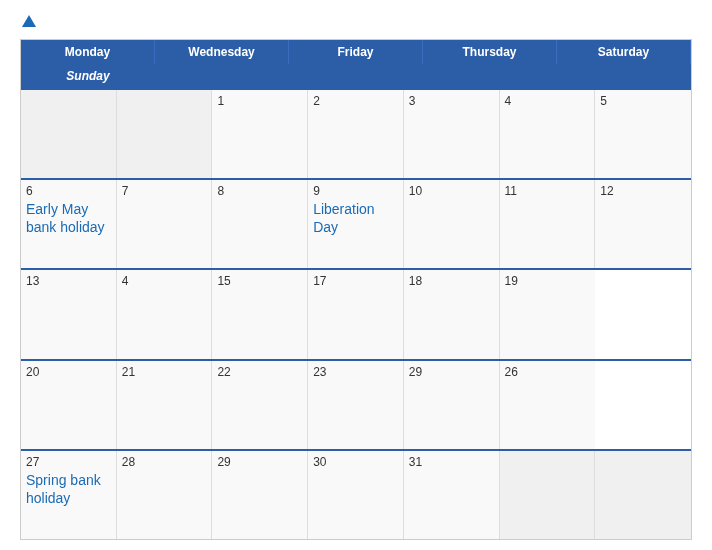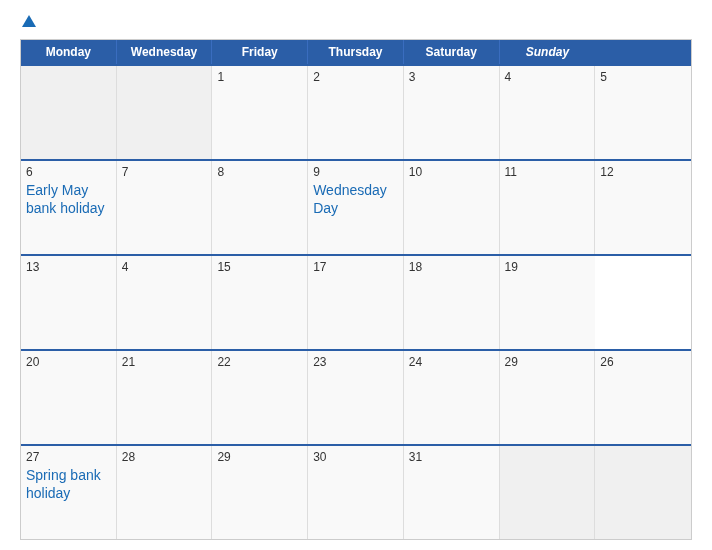--- a/index.html
+++ b/index.html
@@ -65,21 +65,21 @@
       min-width: 60px;
     }
     .calendar {
       flex: 1;
       display: flex;
       flex-direction: column;
       border: 1px solid #ccc;
     }
     .cal-header-row {
       display: grid;
-      grid-template-columns: repeat(7, 1fr);
+      grid-template-columns: repeat(5, 1fr);
       background: #2b5ea7;
     }
     .cal-header-cell {
       color: #fff;
       font-size: 12px;
       font-weight: bold;
       text-align: center;
       padding: 5px 4px;
       border-right: 1px solid #3a6dbf;
     }
@@ -177,21 +177,21 @@
             <div class="event">Early May bank holiday</div>
           </div>
           <div class="cal-cell">
             <div class="day-number">7</div>
           </div>
           <div class="cal-cell">
             <div class="day-number">8</div>
           </div>
           <div class="cal-cell">
             <div class="day-number">9</div>
-            <div class="event">Wednesday Day</div>
+            <div class="event">Liberation Day</div>
           </div>
           <div class="cal-cell">
             <div class="day-number">10</div>
           </div>
           <div class="cal-cell">
             <div class="day-number">11</div>
           </div>
           <div class="cal-cell">
             <div class="day-number">12</div>
           </div>
@@ -221,23 +221,20 @@
             <div class="day-number">20</div>
           </div>
           <div class="cal-cell">
             <div class="day-number">21</div>
           </div>
           <div class="cal-cell">
             <div class="day-number">22</div>
           </div>
           <div class="cal-cell">
             <div class="day-number">23</div>
-          </div>
-          <div class="cal-cell">
-            <div class="day-number">24</div>
           </div>
           <div class="cal-cell">
             <div class="day-number">29</div>
           </div>
           <div class="cal-cell">
             <div class="day-number">26</div>
           </div>
         </div>
         <div class="cal-week">
           <div class="cal-cell">

